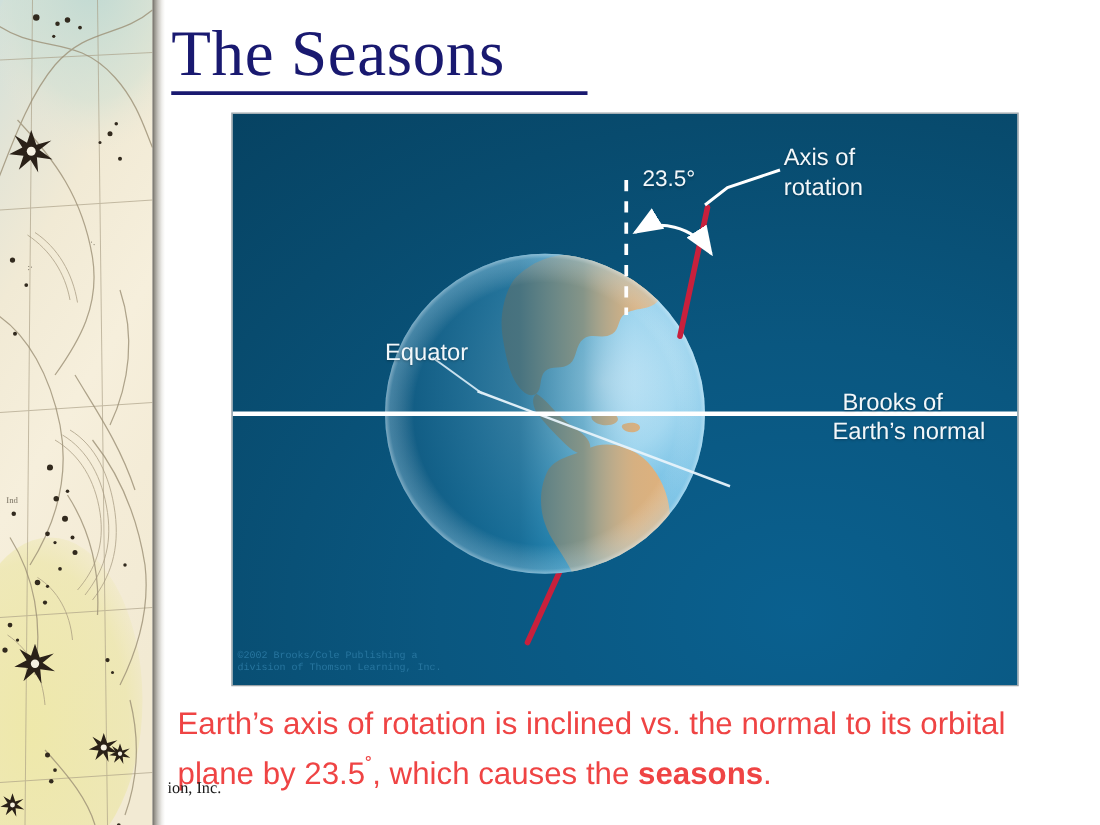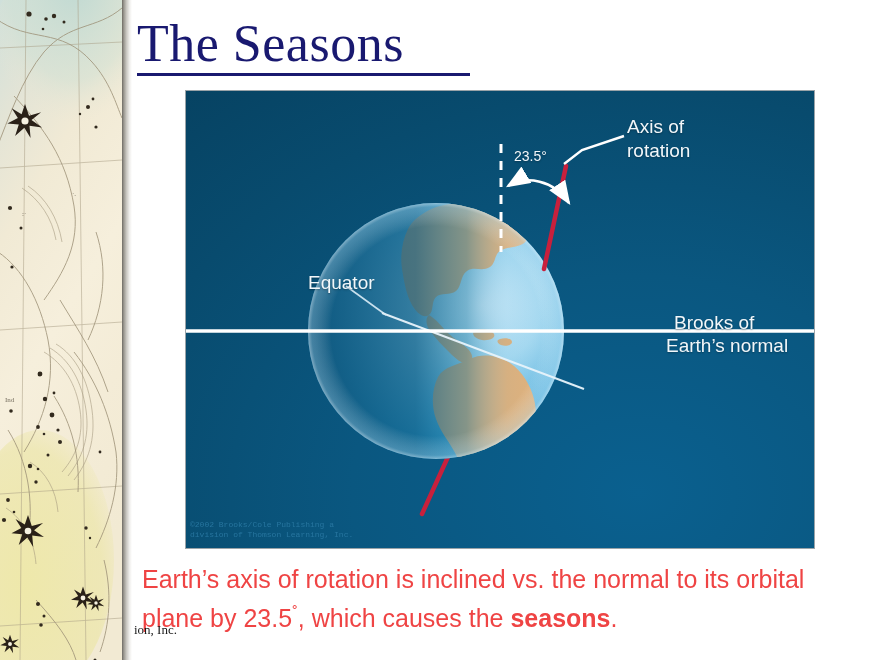--- a/index.html
+++ b/index.html
@@ -72,21 +72,21 @@
   .fig-label {
     position: absolute;
     color: #f2f7fa;
     font-family: "Liberation Sans", sans-serif;
     font-size: 19px;
     line-height: 24px;
     white-space: nowrap;
     text-shadow: 0 1px 2px rgba(0,0,0,0.30);
   }
   #label-axis     { left: 441px; top: 24px; text-align: left; }
-  #label-angle    { left: 328px; top: 53px; font-size: 14px; }
+  #label-angle    { left: 328px; top: 40px; font-size: 18px; }
   #label-equator  { left: 122px; top: 180px; }
   #label-plane1   { left: 488px; top: 220px; }
   #label-plane2   { left: 480px; top: 243px; }
 
   #copyright {
     position: absolute;
     left: 4px;
     top: 429px;
     width: 170px;
     color: #2c7ba5;

